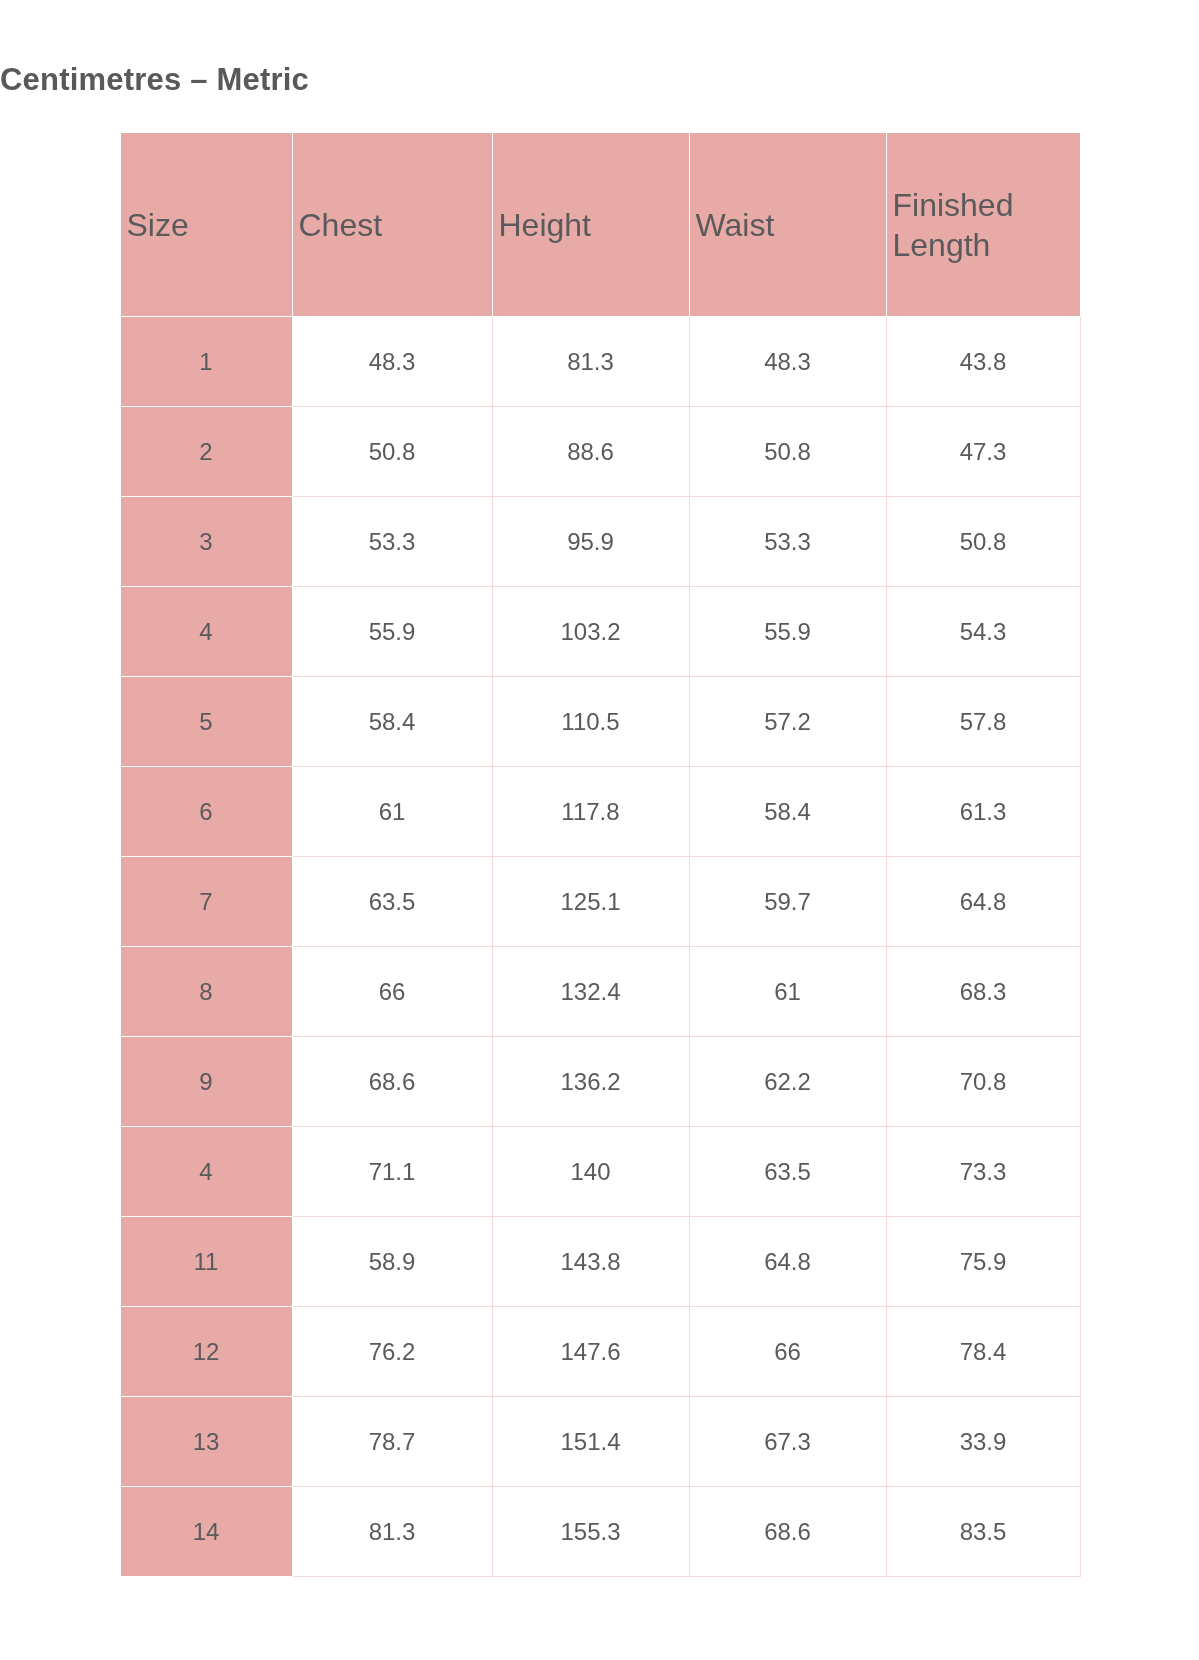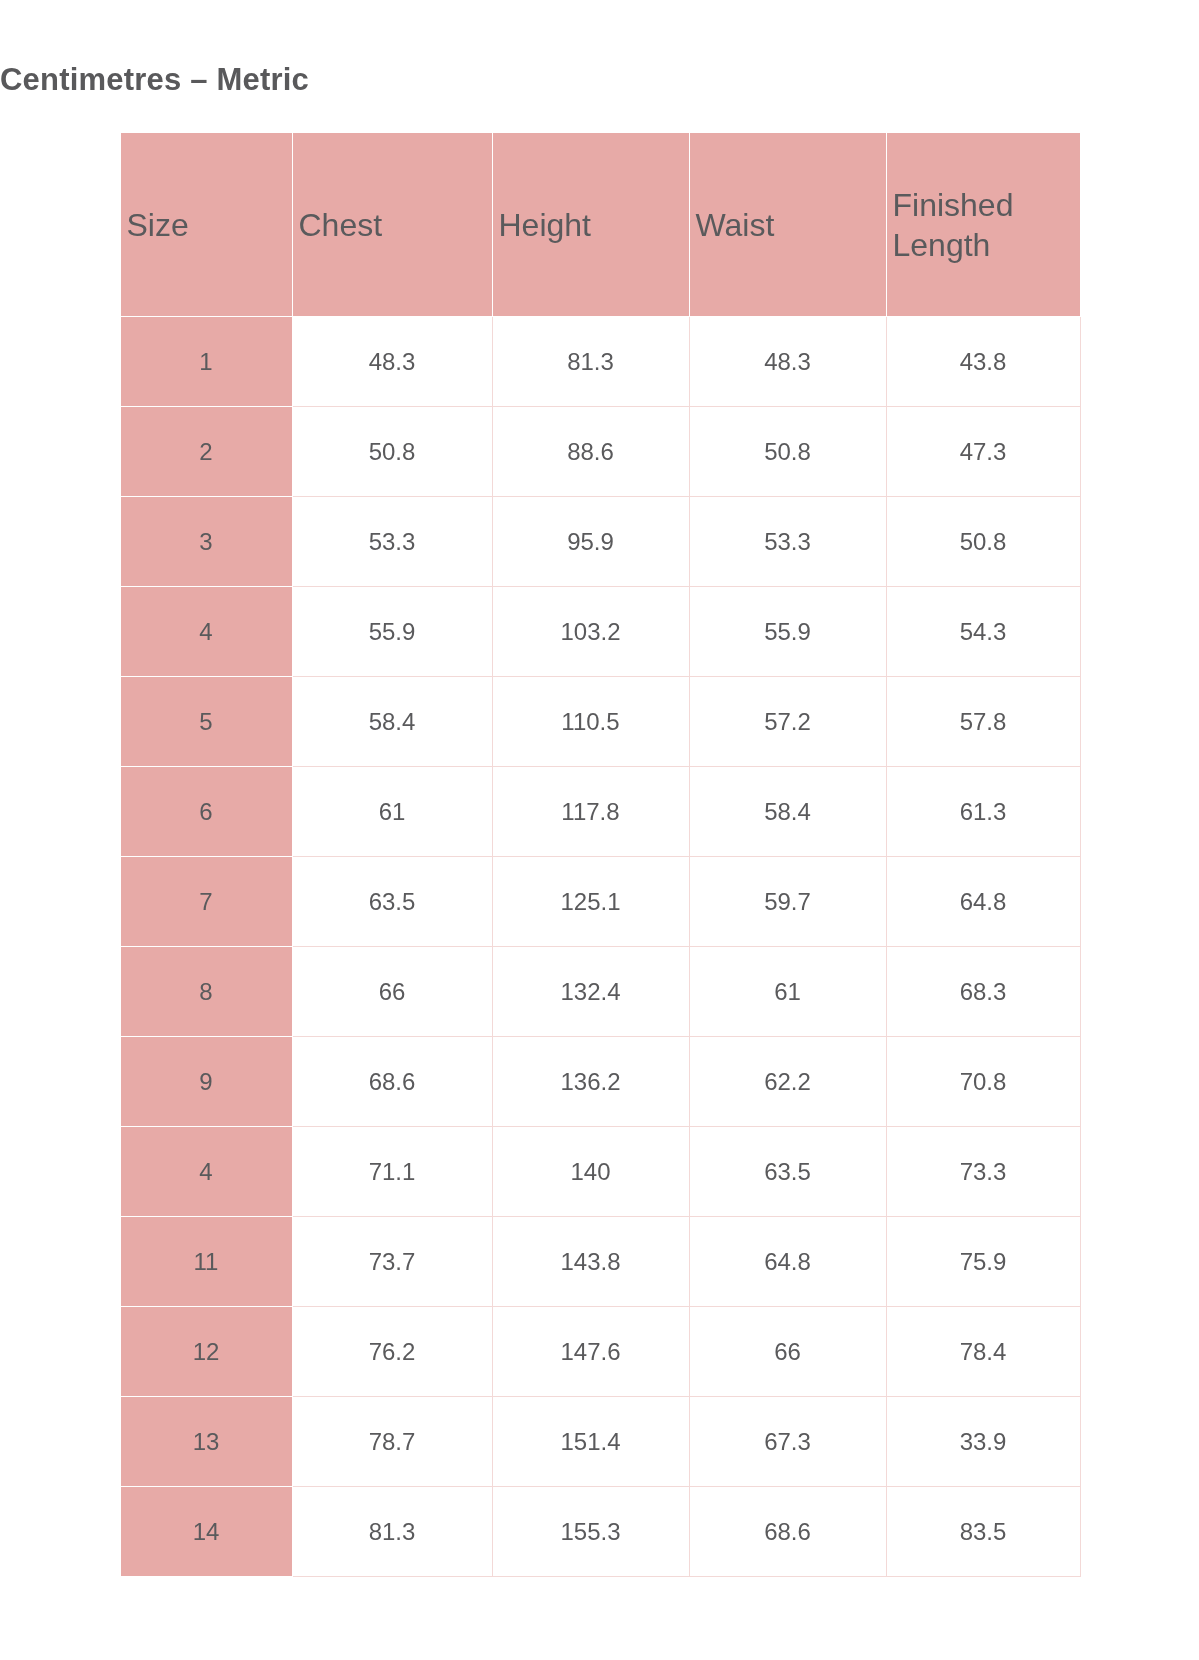--- a/index.html
+++ b/index.html
@@ -166,21 +166,21 @@
         </tr>
         <tr>
           <td class="size-cell">4</td>
           <td>71.1</td>
           <td>140</td>
           <td>63.5</td>
           <td>73.3</td>
         </tr>
         <tr>
           <td class="size-cell">11</td>
-          <td>73.7</td>
+          <td>58.9</td>
           <td>143.8</td>
           <td>64.8</td>
           <td>75.9</td>
         </tr>
         <tr>
           <td class="size-cell">12</td>
           <td>76.2</td>
           <td>147.6</td>
           <td>66</td>
           <td>78.4</td>

